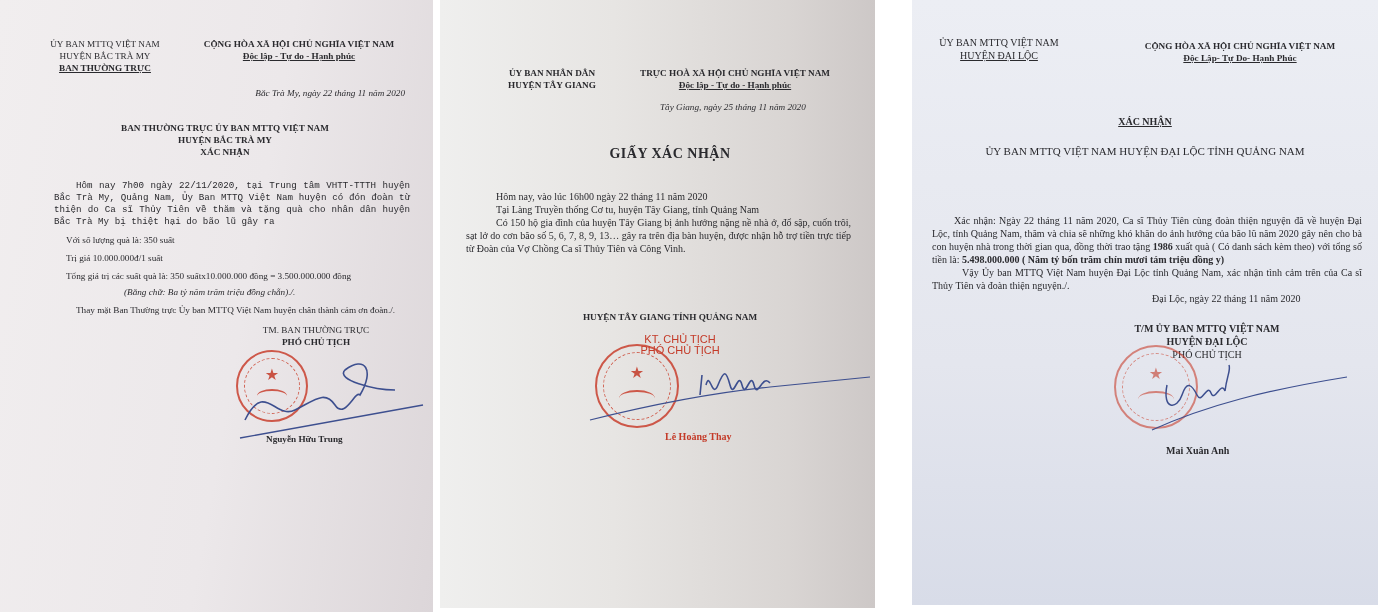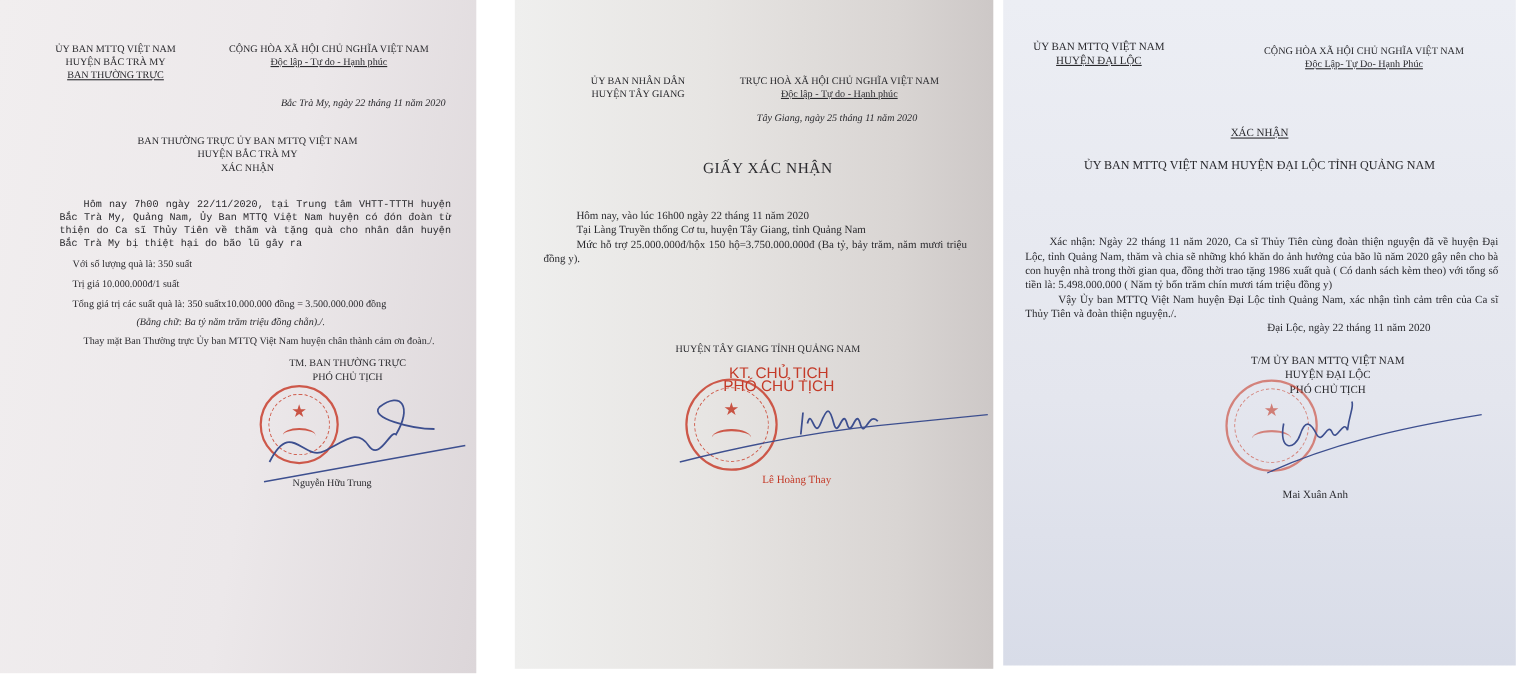--- a/index.html
+++ b/index.html
@@ -4,25 +4,25 @@
 <style>
   html, body { margin:0; padding:0; }
   body {
     width:1390px; height:616px; background:#ffffff; position:relative; overflow:hidden;
     font-family:"Liberation Serif","DejaVu Serif",serif; color:#2a2a2e;
   }
   .panel { position:absolute; top:0; overflow:hidden; }
   #p1 { left:0; width:433px; height:612px;
         background:linear-gradient(100deg,#f1eeef 0%,#ece8ea 55%,#dcd6d9 100%); }
   #p2 { left:440px; width:435px; height:608px;
-        background:linear-gradient(90deg,#efefee 0%,#e7e5e3 40%,#d9d5d3 80%,#cdc8c7 100%);margin-left:28px; }
+        background:linear-gradient(90deg,#efefee 0%,#e7e5e3 40%,#d9d5d3 80%,#cdc8c7 100%); }
   #p3 { left:912px; width:466px; height:605px;
         background:linear-gradient(180deg,#eceef4 0%,#e4e6ee 60%,#d8dce8 100%); }
   .abs { position:absolute; }
-  .b { font-weight:normal; }
+  .b { font-weight:bold; }
   .i { font-style:italic; }
   .u { text-decoration:underline; }
   .c { text-align:center; }
   .j { text-align:justify; }
   .f9 { font-size:9.2px; line-height:12px; }
   .f10 { font-size:10px; line-height:13px; }
   .stamp { position:absolute; border-radius:50%; border:2px solid #c9402f; box-sizing:border-box; opacity:.85; }
   .stamp::before { content:""; position:absolute; inset:6px; border-radius:50%; border:1px dashed #cc4a38; }
   .stamp .star { position:absolute; left:50%; top:34%; transform:translate(-50%,-50%); color:#c43a28; font-size:16px; line-height:16px; }
   .stamp .base { position:absolute; left:28%; right:28%; bottom:24%; height:18%; border-top:2px solid #c9402f; border-radius:50% 50% 0 0; }
@@ -77,24 +77,24 @@
   </div>
   <div class="abs c f9 b" style="left:180px;top:67px;width:230px;">
     <div>TRỰC HOÀ XÃ HỘI CHỦ NGHĨA VIỆT NAM</div>
     <div class="u">Độc lập - Tự do - Hạnh phúc</div>
   </div>
   <div class="abs i f9" style="left:220px;top:101px;">Tây Giang, ngày 25 tháng 11 năm 2020</div>
   <div class="abs c b" style="left:40px;top:146px;width:380px;font-size:14px;letter-spacing:.5px;">GIẤY XÁC NHẬN</div>
   <div class="abs f10" style="left:26px;top:190px;width:385px;">
     <div style="padding-left:30px;">Hôm nay, vào lúc 16h00 ngày 22 tháng 11 năm 2020</div>
     <div style="padding-left:30px;">Tại Làng Truyền thống Cơ tu, huyện Tây Giang, tỉnh Quảng Nam</div>
-    <div class="j" style="text-indent:30px;">Mức hỗ trợ 25.000.000đ/hộx 150 hộ=3.750.000.000đ (Ba tỷ, bảy trăm, năm mươi triệu đồng y).</div>
+    <div class="j" style="text-indent:30px;">Có 150 hộ gia đình của huyện Tây Giang bị ảnh hưởng nặng nề nhà ở, đổ sập, cuốn trôi, sạt lở do cơn bão số 5, 6, 7, 8, 9, 13… gây ra trên địa bàn huyện, được nhận hỗ trợ tiền trực tiếp từ Đoàn của Vợ Chồng Ca sĩ Thủy Tiên và Công Vinh.</div>
   </div>
   <div class="abs c f9 b" style="left:40px;top:311px;width:380px;">HUYỆN TÂY GIANG TỈNH QUẢNG NAM</div>
-  <div class="abs c" style="left:180px;top:334px;width:120px;font-size:14px;line-height:11px;color:#c43a28;font-family:'Liberation Sans',sans-serif;">
+  <div class="abs c" style="left:180px;top:334px;width:120px;font-size:11px;line-height:11px;color:#c43a28;font-family:'Liberation Sans',sans-serif;">
     <div>KT. CHỦ TỊCH</div>
     <div>PHÓ CHỦ TỊCH</div>
   </div>
   <div class="stamp" style="left:155px;top:344px;width:84px;height:84px;">
       <span class="star">★</span>
       <span class="base"></span>
     </div>
   <svg class="sig" style="left:150px;top:365px;" width="280" height="60">
     <path d="M112 10 L110 30 M116 20 C120 5,122 35,128 20 S136 5,140 20 S148 5,152 20 S160 5,164 20 S172 8,180 18" stroke="#3d4f8f" stroke-width="1.6" fill="none"></path>
     <path d="M0 55 C60 40,120 28,180 22 L280 12" stroke="#3d4f8f" stroke-width="1.2" fill="none"></path>

